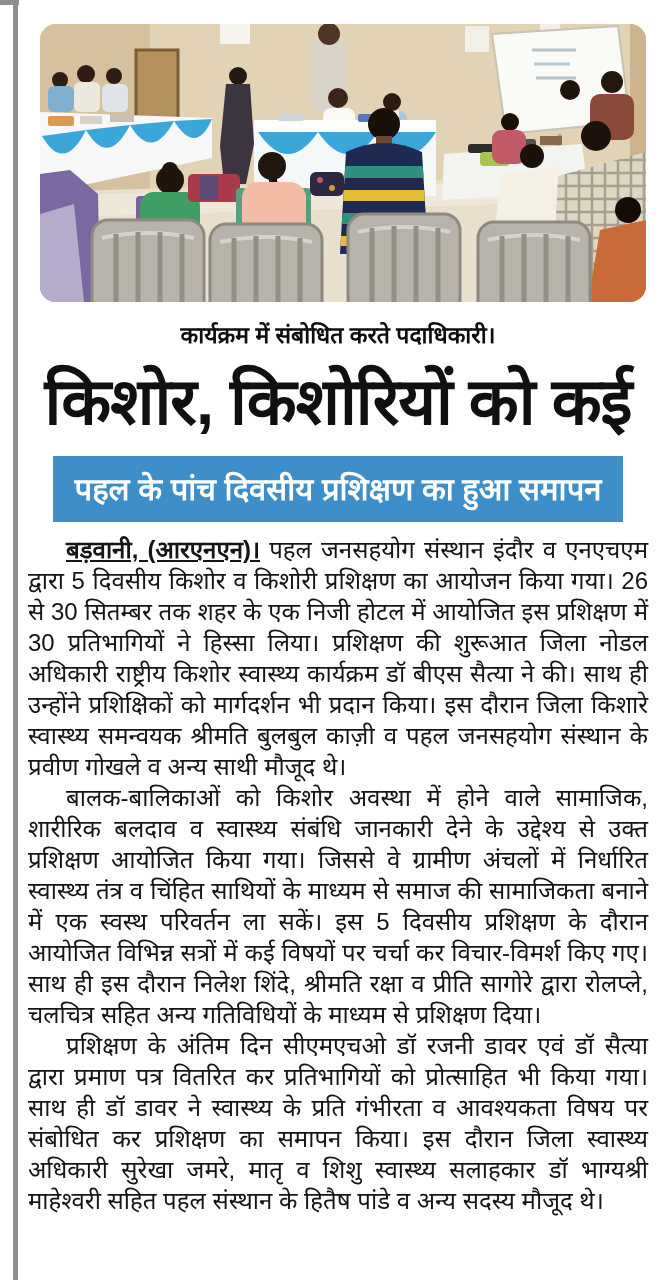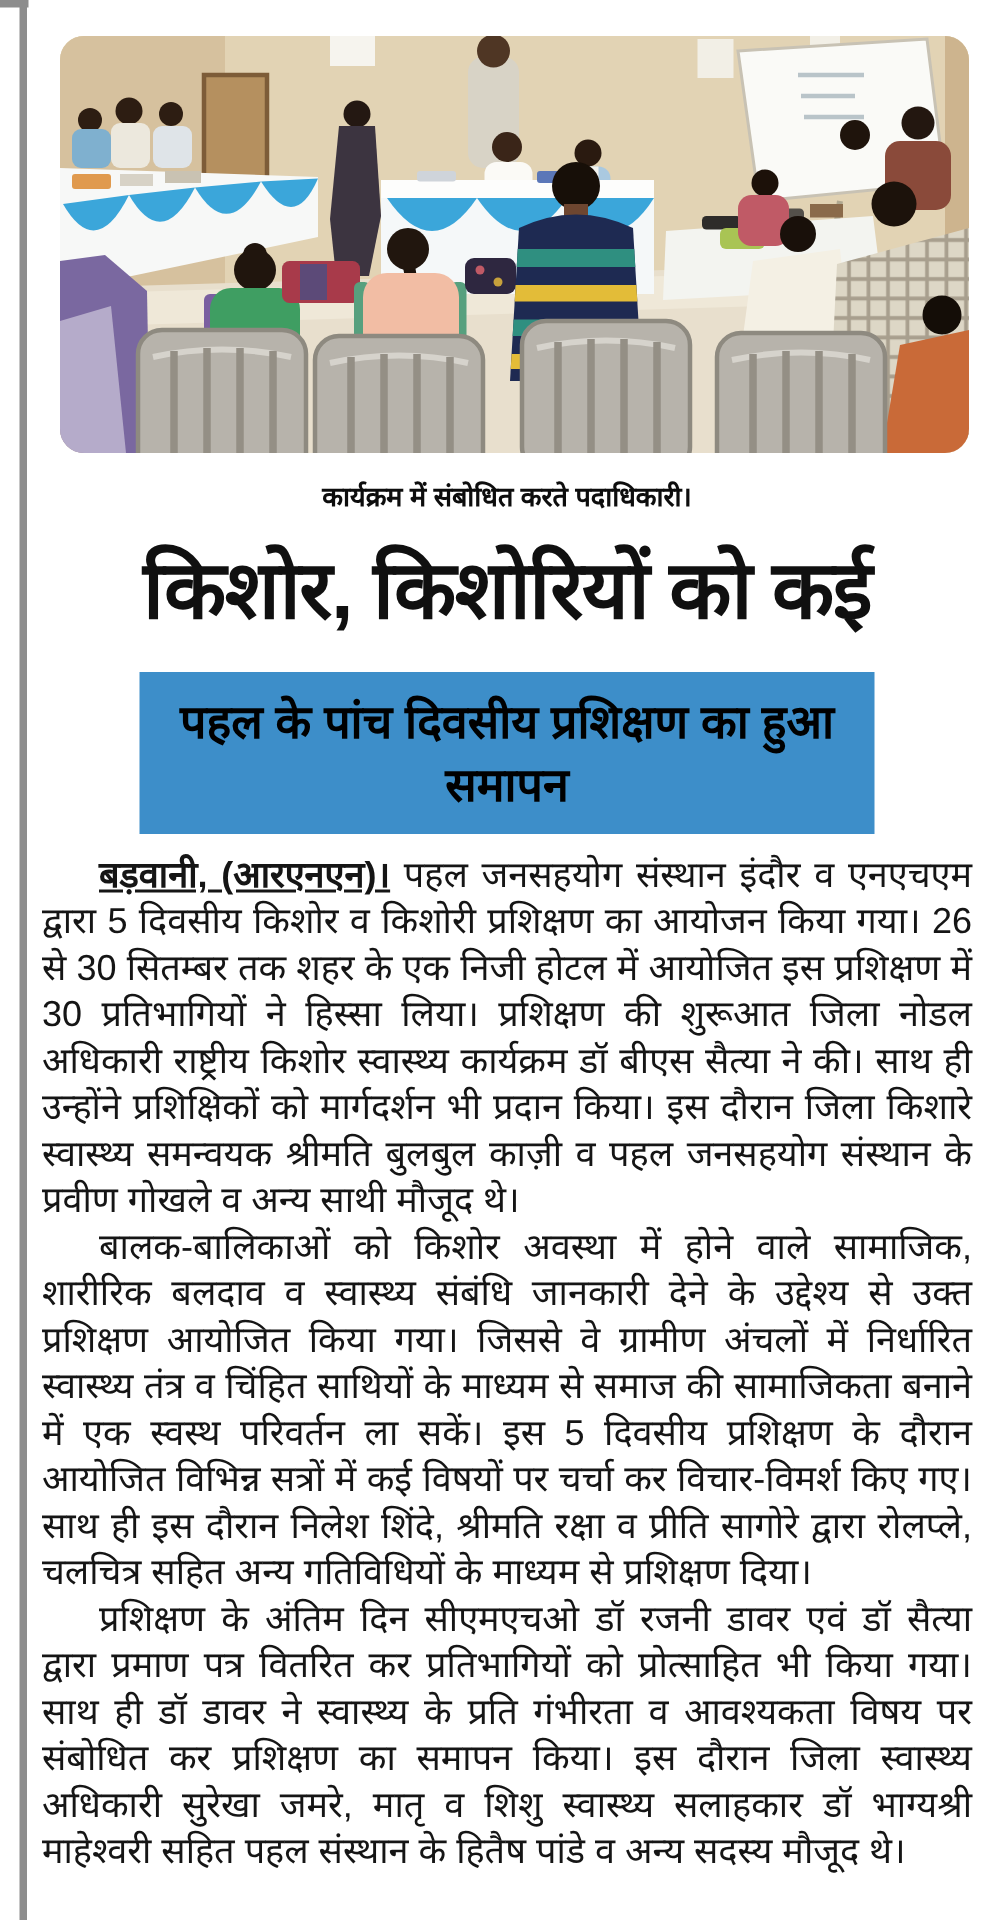--- a/index.html
+++ b/index.html
@@ -14,31 +14,31 @@
   .rule-left  { position:absolute; left:13px; top:0; width:5px; height:1280px; background:var(--rule,#8d8d8d); }
   .rule-top   { position:absolute; left:0;  top:0; width:19px; height:5px;   background:var(--rule,#8d8d8d); }
   .content    { position:absolute; left:28px; top:8px; width:620px; }
   .photo {
     width:606px; height:278px; margin-left:12px;
     border-radius:16px; overflow:hidden; background:#e2d3b4;
   }
   .photo svg { display:block; width:100%; height:100%; }
   .caption {
     margin-top:6px; text-align:center;
-    font-size:18px; font-weight:bold; color:#0d0d0d;
+    font-size:23px; font-weight:bold; color:#0d0d0d;
   }
   .headline {
     margin:8px 0 0; text-align:center;
-    font-weight:800; font-size:54px; line-height:88px;
+    font-weight:800; font-size:65px; line-height:88px;
     color:var(--headline,#101010); letter-spacing:-1px;
   }
   .headline span { display:block; white-space:nowrap; }
   .kicker {
-    margin:10px auto 0; width:490px; box-sizing:border-box;
-    background:var(--kicker_bg,#3d8ec9); color:#000000;
+    margin:10px auto 0; width:570px; box-sizing:border-box;
+    background:var(--kicker_bg,#3d8ec9); color:#ffffff;
     font-size:31px; font-weight:bold; text-align:center;
     padding:11px 4px 13px;
   }
   .body-text { margin-top:12px; font-size:24px; line-height:31px; text-align:justify; color:#151515; }
   .body-text p { margin:0; text-indent:38px; }
   .lead { font-weight:bold;text-decoration:underline; }
 </style>
 </head>
 <body>
 

